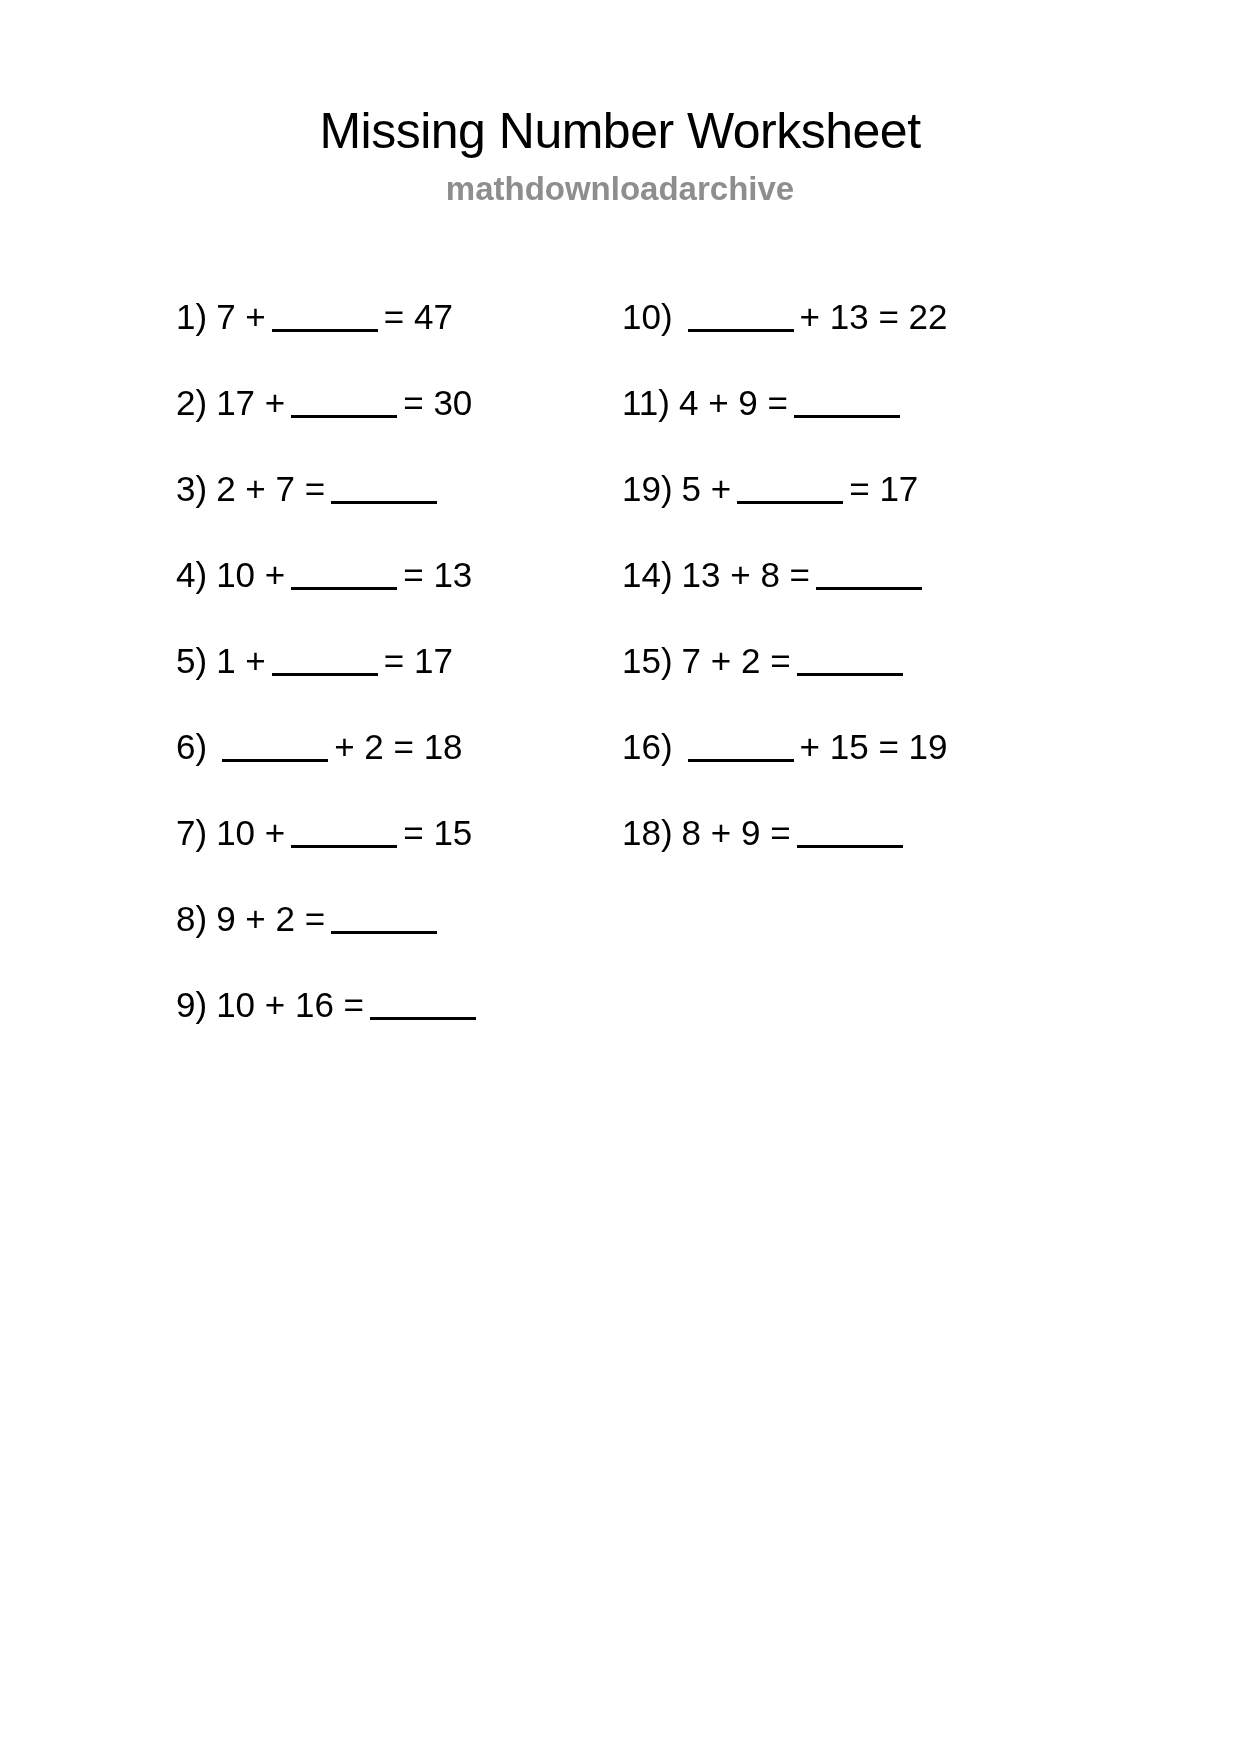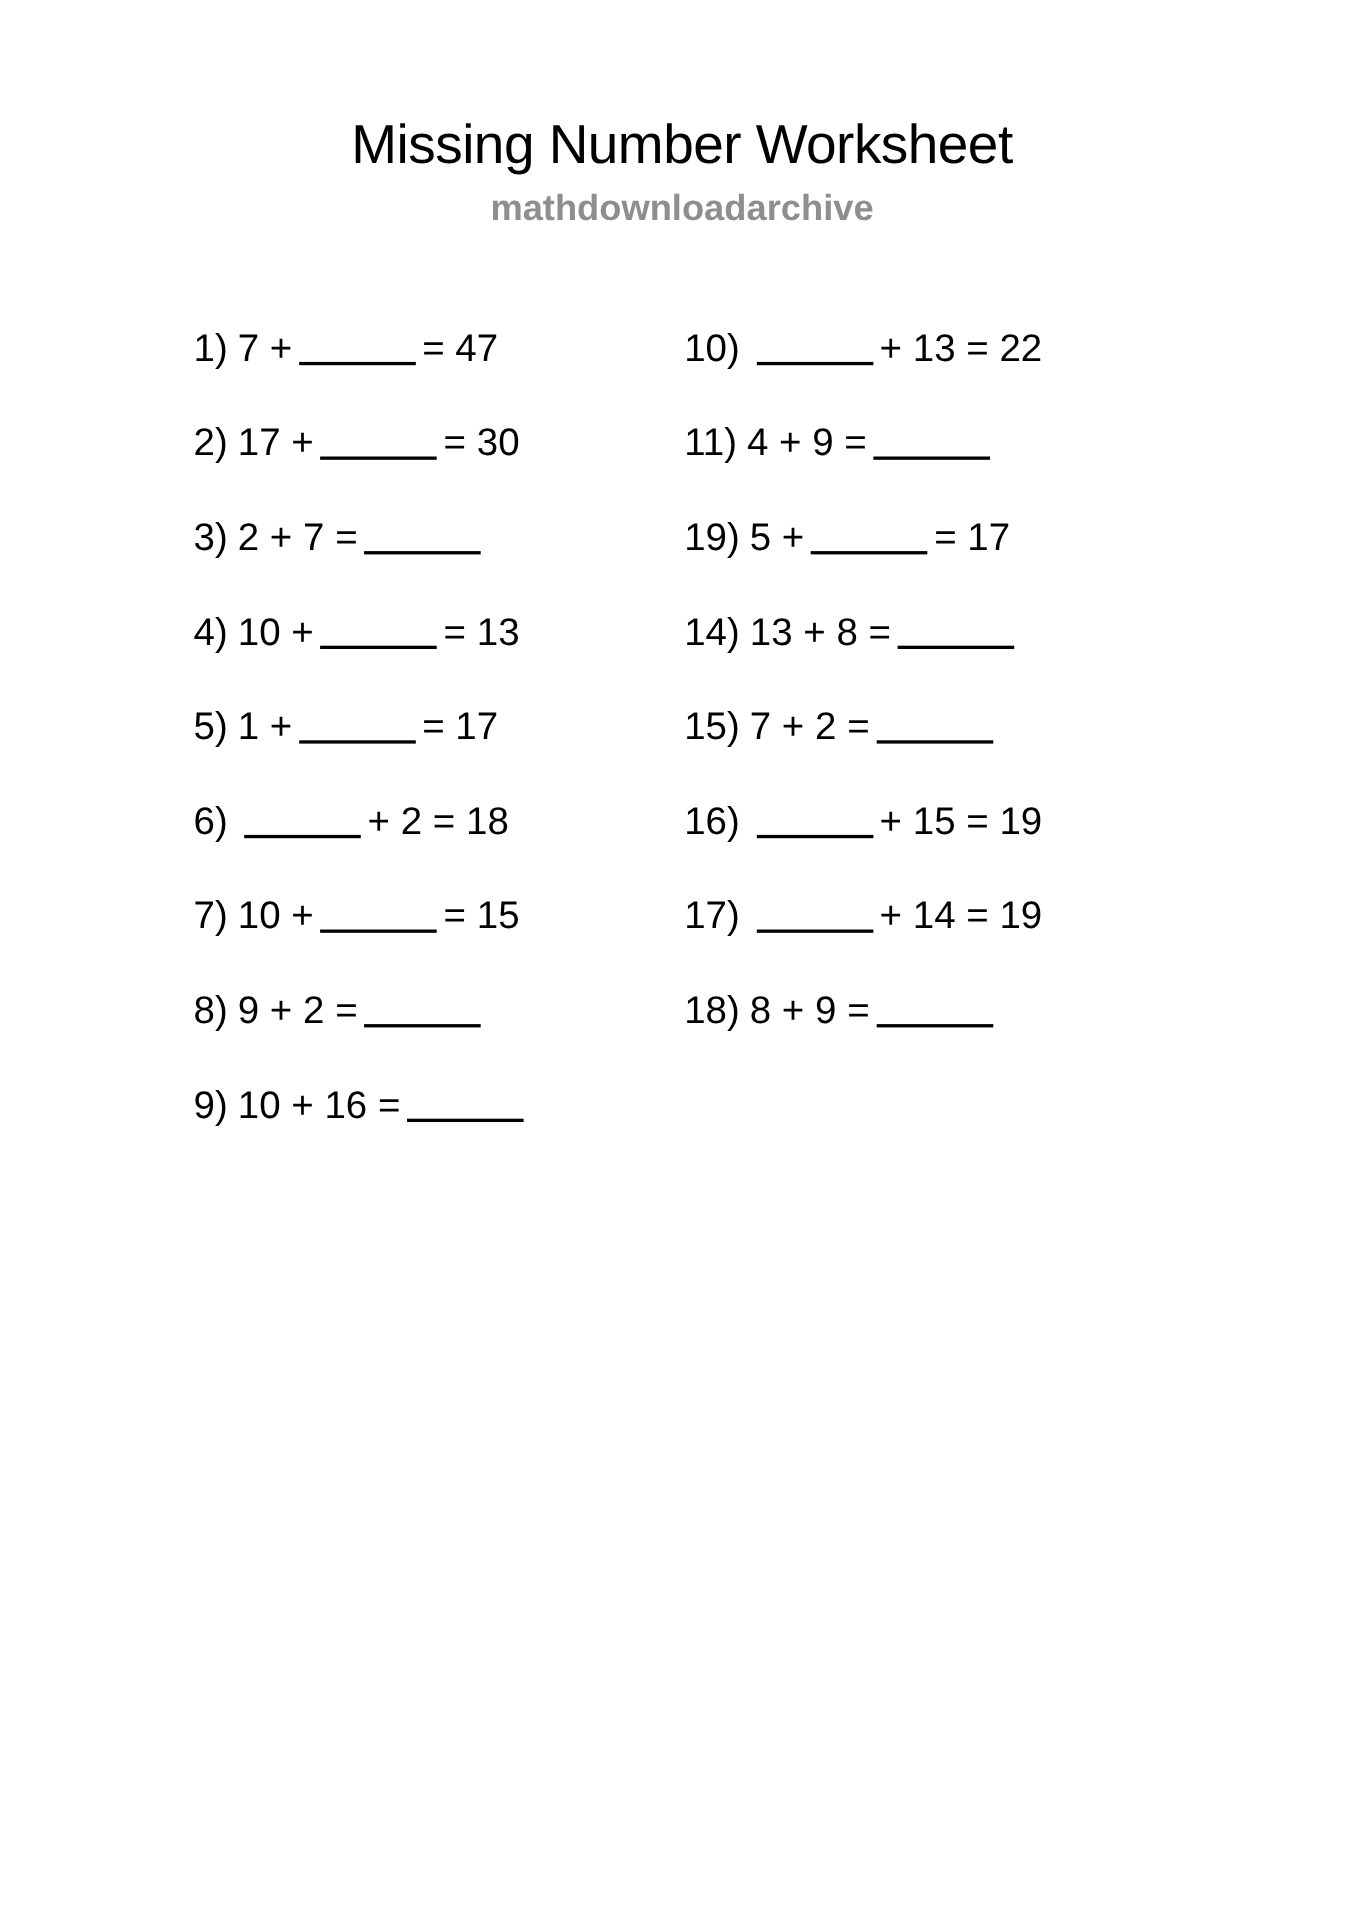--- a/index.html
+++ b/index.html
@@ -187,26 +187,20 @@
           <span class="ptext">7 + 2 =</span>
           <span class="blank"></span>
         </div>
         <div class="problem">
           <span class="ptext">16)</span>
           <span class="sp"></span>
           <span class="blank"></span>
           <span class="ptext">+ 15 = 19</span>
         </div>
         <div class="problem">
-          <span class="ptext">17)</span>
-          <span class="sp"></span>
-          <span class="blank"></span>
-          <span class="ptext">+ 14 = 19</span>
-        </div>
-        <div class="problem">
           <span class="ptext">18)</span>
           <span class="sp"></span>
           <span class="ptext">8 + 9 =</span>
           <span class="blank"></span>
         </div>
       </div>
   </div>
 
 </div>
 

